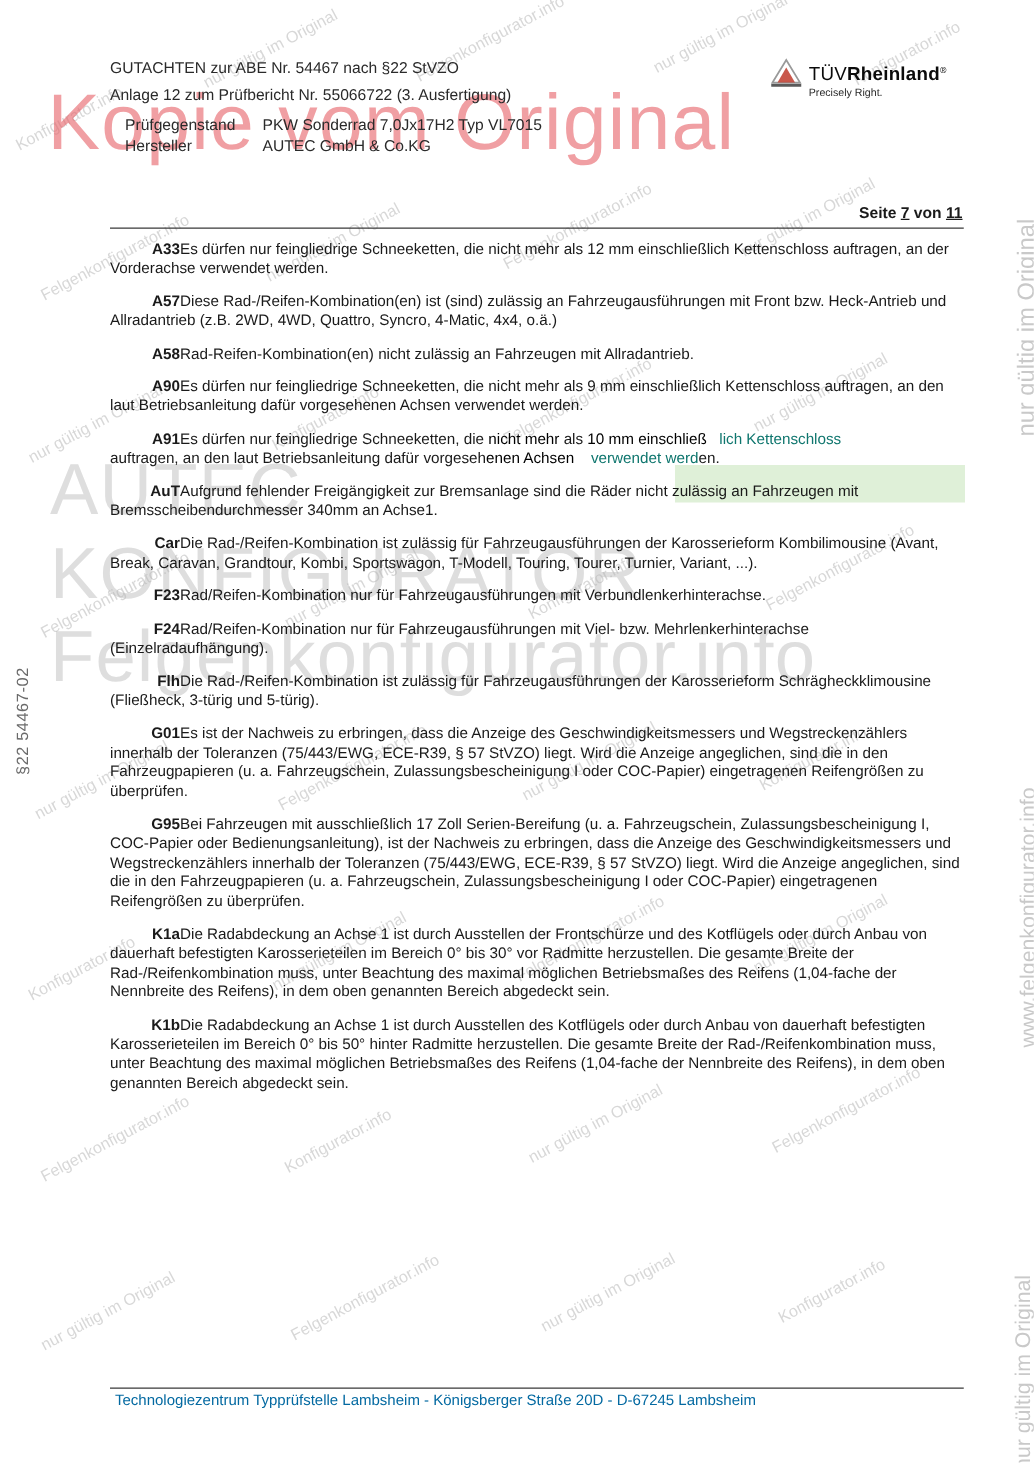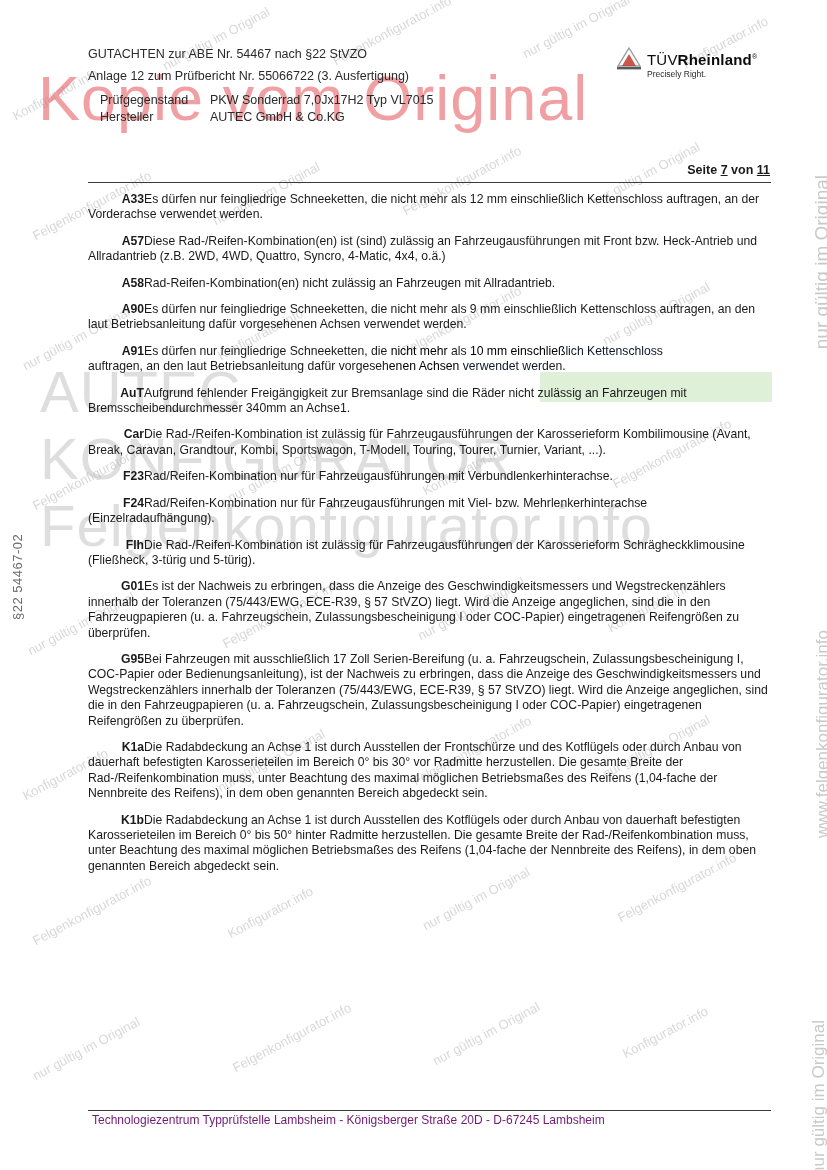--- a/index.html
+++ b/index.html
@@ -199,21 +199,21 @@
     font-weight: bold;
     display: inline-block;
     width: 56px;
     vertical-align: top;
     text-align: right;
   }
   .para .txt {
     display: inline;
   }
   .para.hl .txt .ins { color: #000000; }
-  .para.hl .txt .grn { color: #0f172a; }
+  .para.hl .txt .grn { color: #0f766e; padding-left: 10px; }
   .hl-box {
     position: absolute;
     left: 540px;
     top: 372px;
     width: 232px;
     height: 30px;
     background: #dff0d8;
     z-index: 1;
   }
 
@@ -222,21 +222,21 @@
     left: 88px;
     right: 56px;
     top: 1110px;
     border-top: 1px solid #3a3a3a;
   }
   .footer-txt {
     position: absolute;
     left: 92px;
     top: 1113px;
     font-size: 12px;
-    color: #701a75;
+    color: #0369a1;
   }
 </style>
 </head>
 <body>
 
 <div class="page">
 
   <div class="wm-layer">
     <div class="wm-tile" style="left:10px;  top:110px;  font-size:13px; transform:rotate(-28deg);">Konfigurator.info</div>
     <div class="wm-tile" style="left:160px; top:60px;  font-size:13px; transform:rotate(-28deg);">nur gültig im Original</div>

